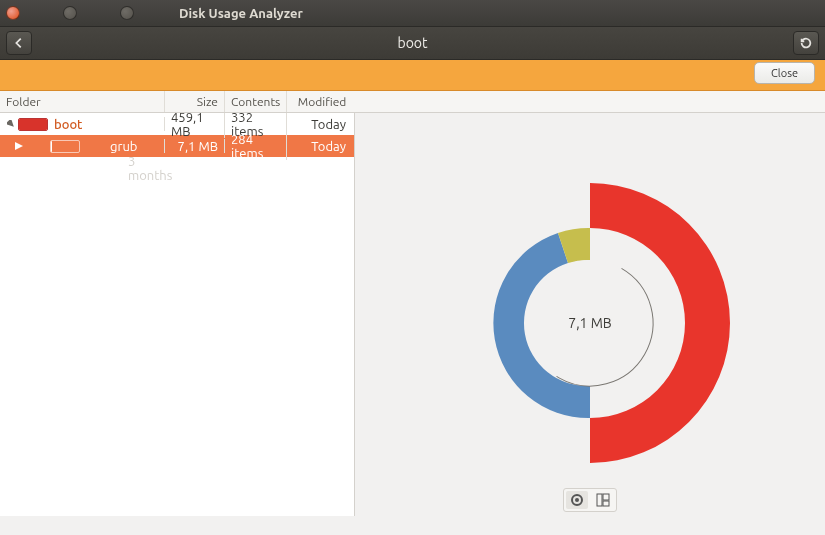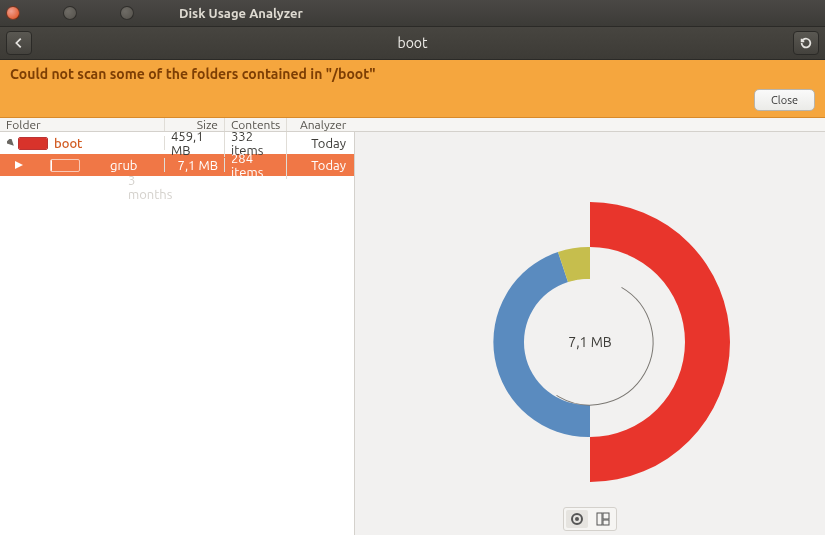--- a/index.html
+++ b/index.html
@@ -15,21 +15,21 @@
   .toolbar { height:34px; background:linear-gradient(#474540,#3d3b36); border-top:1px solid #2b2a27; border-bottom:1px solid #2b2a27; display:flex; align-items:center; padding:0 6px; color:#eceae6; }
   .tb-btn { width:26px; height:24px; border-radius:4px; display:flex; align-items:center; justify-content:center; background:linear-gradient(#5a5852,#44423d); border:1px solid #2b2a27; cursor:pointer; }
   .tb-btn svg { width:14px; height:14px; fill:none; stroke:#e6e4e0; stroke-width:2; }
   .tb-title { flex:1; text-align:center; font-size:14px; color:#eeece8; }
 
   .warnbar { background:#f5a63e; color:#8d4b07; border-bottom:1px solid #d88a2a; }
   .warn-head { padding:6px 10px 5px; font-weight:bold; font-size:14px; color:#7d3e04; }
   .warn-sub { display:flex; align-items:center; padding:2px 10px 6px; font-size:12px; color:rgba(120,70,10,.7); }
   .close-btn { margin-left:auto; background:linear-gradient(#fafafa,#ebebe8); border:1px solid #b8b4ac; border-radius:5px; padding:4px 16px; font-size:11px; color:#333; cursor:pointer; }
 
-  .cols-head { display:flex; height:14px; border-bottom:1px solid #d4d1cc; background:#f6f5f3; font-size:12px; color:#55524c; }
+  .cols-head { display:flex; height:22px; border-bottom:1px solid #d4d1cc; background:#f6f5f3; font-size:12px; color:#55524c; }
   .hc { display:flex; align-items:center; padding:0 6px; border-right:1px solid #e0ddd7; }
   .hc:last-child { border-right:none; }
   .c-folder { flex:0 0 165px; }
   .c-size   { flex:0 0 60px; justify-content:flex-end; }
   .c-cont   { flex:0 0 62px; }
   .c-mod    { flex:0 0 65px; justify-content:flex-end; }
 
   .main { display:flex; height:calc(535px - 26px - 34px - 50px - 22px); }
   .tree { width:355px; background:#ffffff; border-right:1px solid #d4d1cc; overflow:hidden; }
   .row { display:flex; align-items:center; height:22px; font-size:13px; }
@@ -77,31 +77,30 @@
   <div class="tb-title">boot</div>
   <div class="tb-btn">
     <svg viewBox="0 0 16 16">
         <path d="M3 8a5 5 0 1 0 1.7-3.7L3 6"></path>
         <polyline points="3,3 3,6 6,6"></polyline>
       </svg>
   </div>
 </div>
 
 <div class="warnbar">
-  <div class="warn-head">Could not scan some of the folders contained in "/boot"</div>
   <div class="warn-sub">
     <button class="close-btn">Close</button>
   </div>
 </div>
 
 <div class="cols-head">
   <div class="hc c-folder">Folder</div>
   <div class="hc c-size">Size</div>
   <div class="hc c-cont">Contents</div>
-  <div class="hc c-mod">Analyzer</div>
+  <div class="hc c-mod">Modified</div>
 </div>
 
 <div class="main">
   <div class="tree">
 
     <div class="row row-boot">
       <div class="hc c-folder rc">
         <span class="expander">
             <svg viewBox="0 0 8 8">
               <polygon points="0,0 8,4 0,8" transform="rotate(45 4 4)"></polygon>

